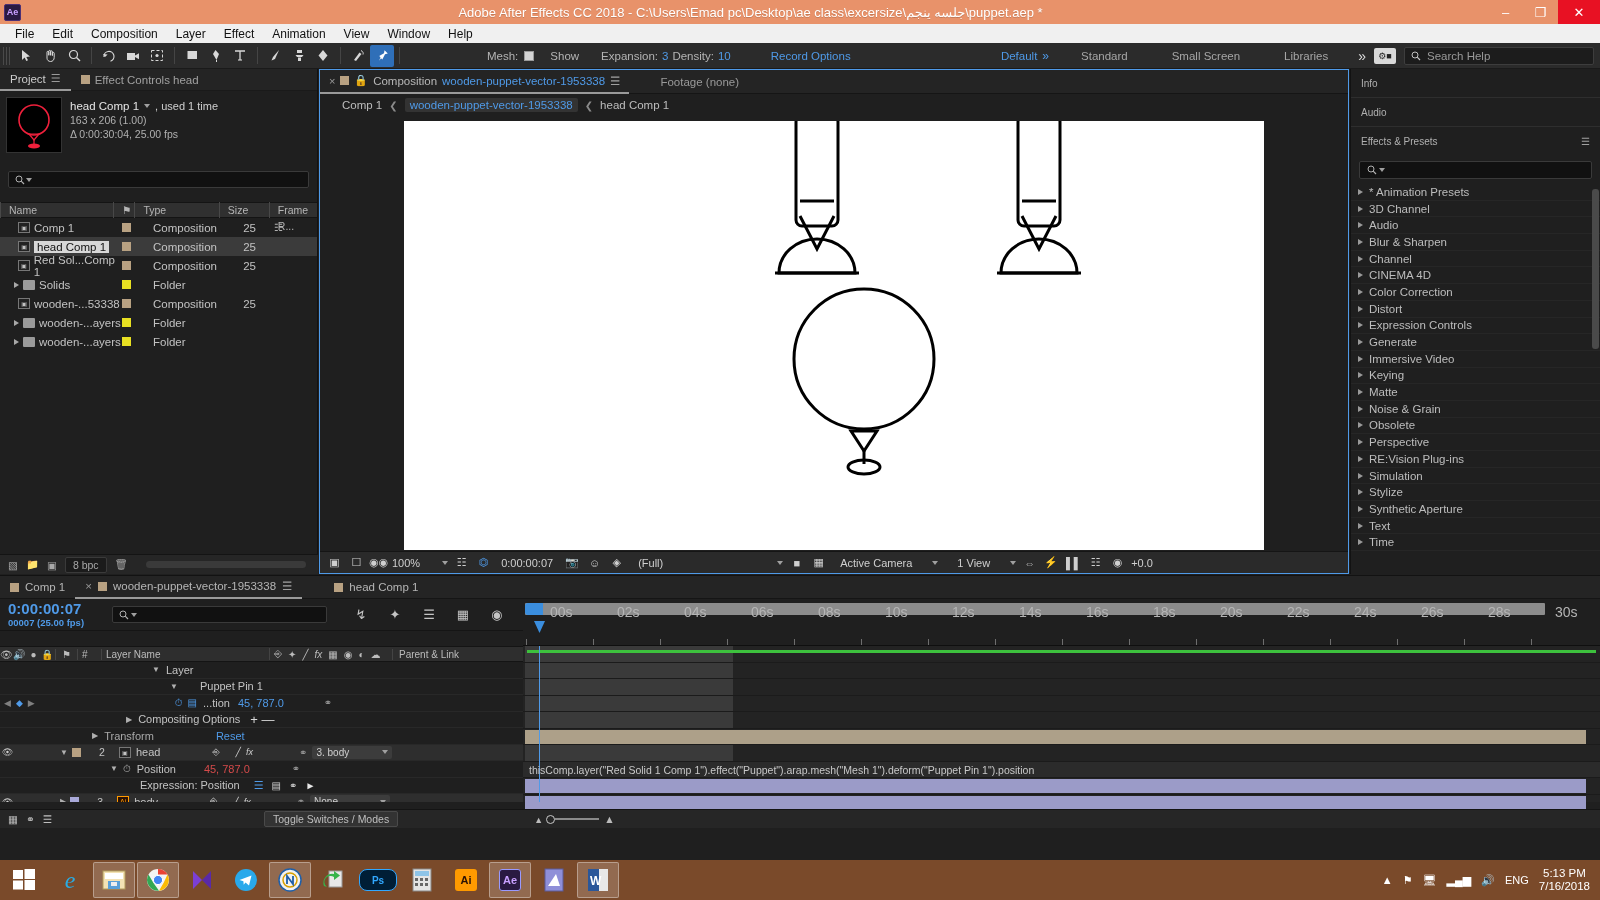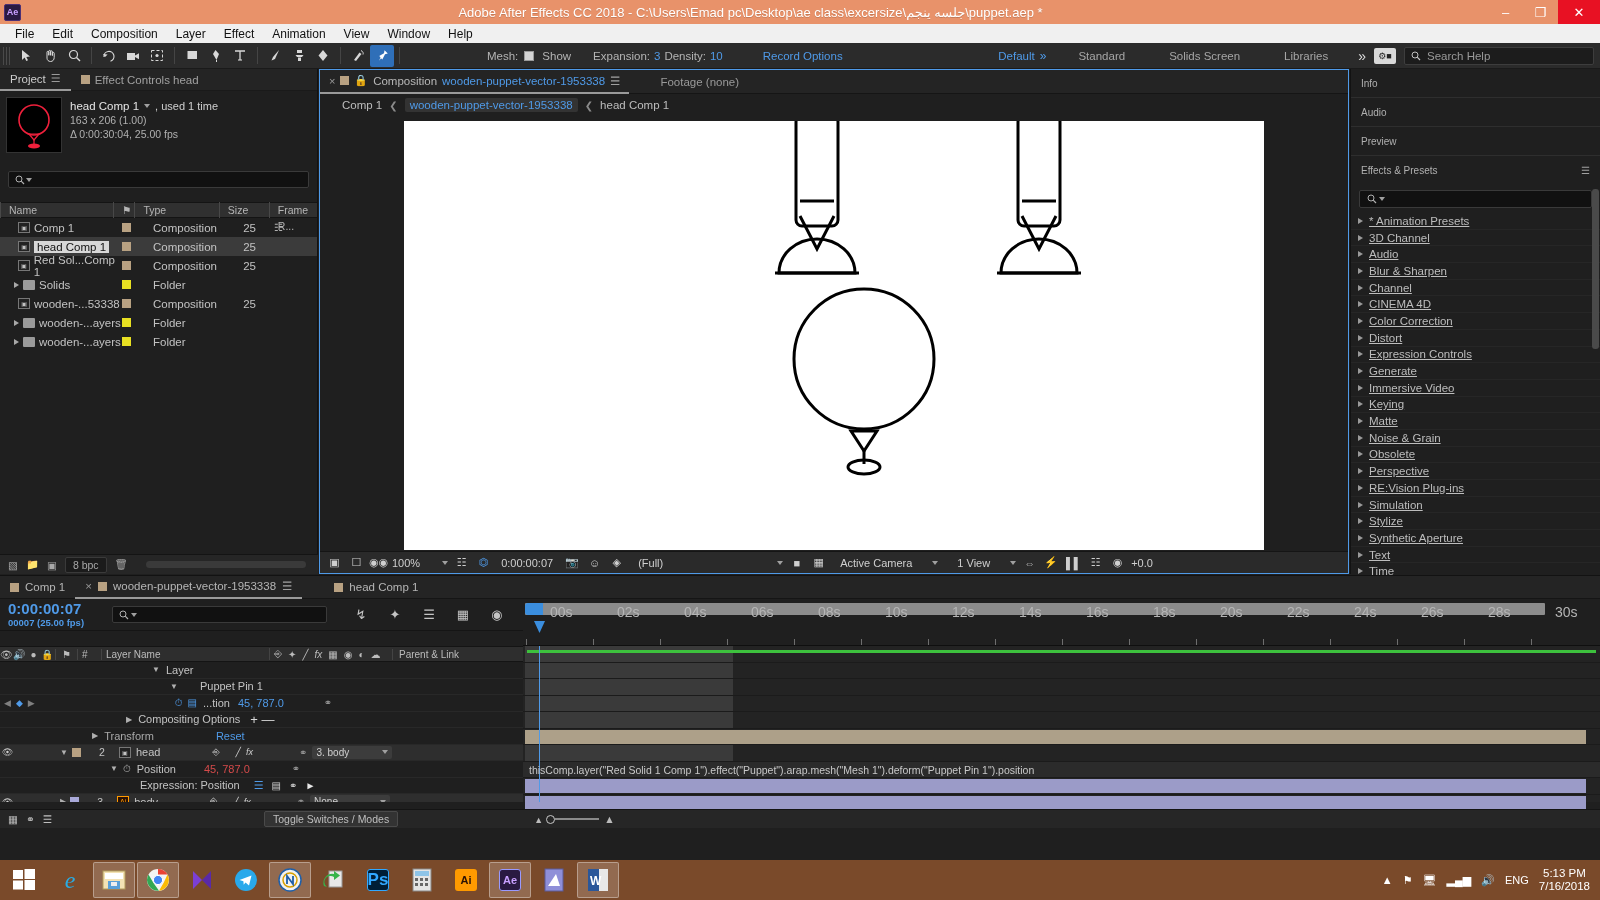--- a/index.html
+++ b/index.html
@@ -152,21 +152,21 @@
 
   
   .rdock { position: absolute; top: 69px; left: 1350px; width: 250px; height: 505px;
     background: #1f1f1f; border-left: 1px solid #121212; }
   .rpanel-head { height: 29px; display: flex; align-items: center; justify-content: space-between;
     padding: 0 10px; font-size: 10px; color: #b0b0b0; border-bottom: 1px solid #2e2e2e; }
   .fx-search { margin: 5px 8px; height: 18px; background: #111; border: 1px solid #3a3a3a;
     border-radius: 2px; display: flex; align-items: center; padding: 0 7px; color: #8a8a8a; font-size: 11px; }
   .fx-list { height: 380px; overflow: hidden; }
   .fx-row { height: 16.7px; display: flex; align-items: center; gap: 6px; padding-left: 7px;
-    font-size: 11.5px; color: #bdbdbd; border-bottom: 1px solid #262626; text-decoration: underline; }
+    font-size: 11.5px; color: #bdbdbd; border-bottom: 1px solid #262626; }
   .fx-tri { width: 0; height: 0; border-left: 5px solid #9a9a9a;
     border-top: 3.5px solid transparent; border-bottom: 3.5px solid transparent; }
   .rscroll { position: absolute; right: 1px; top: 120px; width: 7px; height: 160px;
     background: #4a4a4a; border-radius: 3px; }
 
   
   .timeline { position: absolute; top: 575px; left: 0; width: 1600px; height: 253px;
     background: #1f1f1f; border-top: 1px solid #121212; }
   .tl-tabs { height: 23px; background: #242424; display: flex; align-items: center;
     border-bottom: 1px solid #151515; }
@@ -351,33 +351,33 @@
     <div class="tool sel">
       <svg width="13" height="13" viewBox="0 0 13 13">
           <path d="M8.5 1.2L11.8 4.5 9 5.3 6.3 10.5 5 9.2 3.2 11.8 4.5 8.2 3.2 6.9 8 4.3z" fill="#ffffff"></path>
         </svg>
     </div>
     <div class="tsep"></div>
 
     <div style="display:flex;align-items:center;margin-left:78px;">
       <span class="tl-label">Mesh:</span>
       <span class="chk"></span>
-      <span class="tl-label" style="margin-left:4px">Show</span>
+      <span class="tl-label" style="margin-left:12px">Show</span>
       <span class="tl-label" style="margin-left:22px">Expansion:</span>
       <span class="tl-val">3</span>
       <span class="tl-label" style="">Density:</span>
       <span class="tl-val">10</span>
       <span class="tl-link" style="margin-left:40px">Record Options</span>
     </div>
 
     <div style="display:flex;align-items:center;margin-left:auto;padding-right:6px;">
       <span class="ws-item active">Default</span>
       <span class="hamb" style="font-size:12px;margin-right:10px;">»</span>
       <span class="ws-item">Standard</span>
-      <span class="ws-item">Solids Screen</span>
+      <span class="ws-item">Small Screen</span>
       <span class="ws-item">Libraries</span>
       <span class="ws-item" style="margin:0 8px;color:#ddd;font-size:14px;">»</span>
       <span style="width:22px;height:16px;background:#d9d9d9;border-radius:2px;display:flex;align-items:center;justify-content:center;color:#222;font-size:9px;">⚙■</span>
       <span class="search-help">
         <svg width="10" height="10" viewBox="0 0 10 10">
             <circle cx="4" cy="4" r="3" fill="none" stroke="#c0c0c0" stroke-width="1"></circle>
             <line x1="6.2" y1="6.2" x2="9" y2="9" stroke="#c0c0c0" stroke-width="1.2"></line>
           </svg>
         <span>Search Help</span>
       </span>
@@ -595,23 +595,20 @@
       <span style="font-size:11px;color:#cfcfcf;">+0.0</span>
     </div>
   </div>
 
   <div class="rdock">
     <div class="rpanel-head">
       <span>Info</span>
     </div>
     <div class="rpanel-head">
       <span>Audio</span>
-    </div>
-    <div class="rpanel-head">
-      <span>Preview</span>
     </div>
     <div class="rpanel-head" style="border-bottom:none;">
       <span>Effects &amp; Presets</span>
       <span style="color:#a0a0a0;">☰</span>
     </div>
     <div class="fx-search">
       <svg width="10" height="10" viewBox="0 0 10 10">
           <circle cx="4" cy="4" r="3" fill="none" stroke="#b0b0b0" stroke-width="1"></circle>
           <line x1="6.2" y1="6.2" x2="9" y2="9" stroke="#b0b0b0" stroke-width="1.2"></line>
         </svg>
@@ -998,21 +995,21 @@
           <path d="M9 16V8l6 8V8" fill="none" stroke="#1f5fa8" stroke-width="1.8"></path>
         </svg>
     </div>
     <div class="tb-ic">
       <svg width="24" height="24" viewBox="0 0 24 24">
           <rect x="7" y="3" width="13" height="16" fill="#e8e8e8" stroke="#999"></rect>
           <path d="M2 18a9 9 0 0110-12v-3l6 4.5-6 4.5v-3A6 6 0 005 19z" fill="#36b44a"></path>
         </svg>
     </div>
     <div class="tb-ic">
-      <div style="width:22px;height:22px;background:#001e36;border:1.5px solid #31a8ff;border-radius:3px;color:#31a8ff;font-size:17px;font-weight:bold;display:flex;align-items:center;justify-content:center;">Ps</div>
+      <div style="width:38px;height:22px;background:#001e36;border:1.5px solid #31a8ff;border-radius:8px;color:#31a8ff;font-size:10px;font-weight:bold;display:flex;align-items:center;justify-content:center;">Ps</div>
     </div>
     <div class="tb-ic">
       <svg width="20" height="24" viewBox="0 0 20 24">
           <rect x="1" y="1" width="18" height="22" fill="#e4e4e4" stroke="#888"></rect>
           <rect x="3" y="3" width="14" height="5" fill="#8ec4e8"></rect>
           <g fill="#666">
             <rect x="3" y="10" width="3" height="3"></rect>
             <rect x="8" y="10" width="3" height="3"></rect>
             <rect x="13" y="10" width="3" height="3"></rect>
             <rect x="3" y="15" width="3" height="3"></rect>

